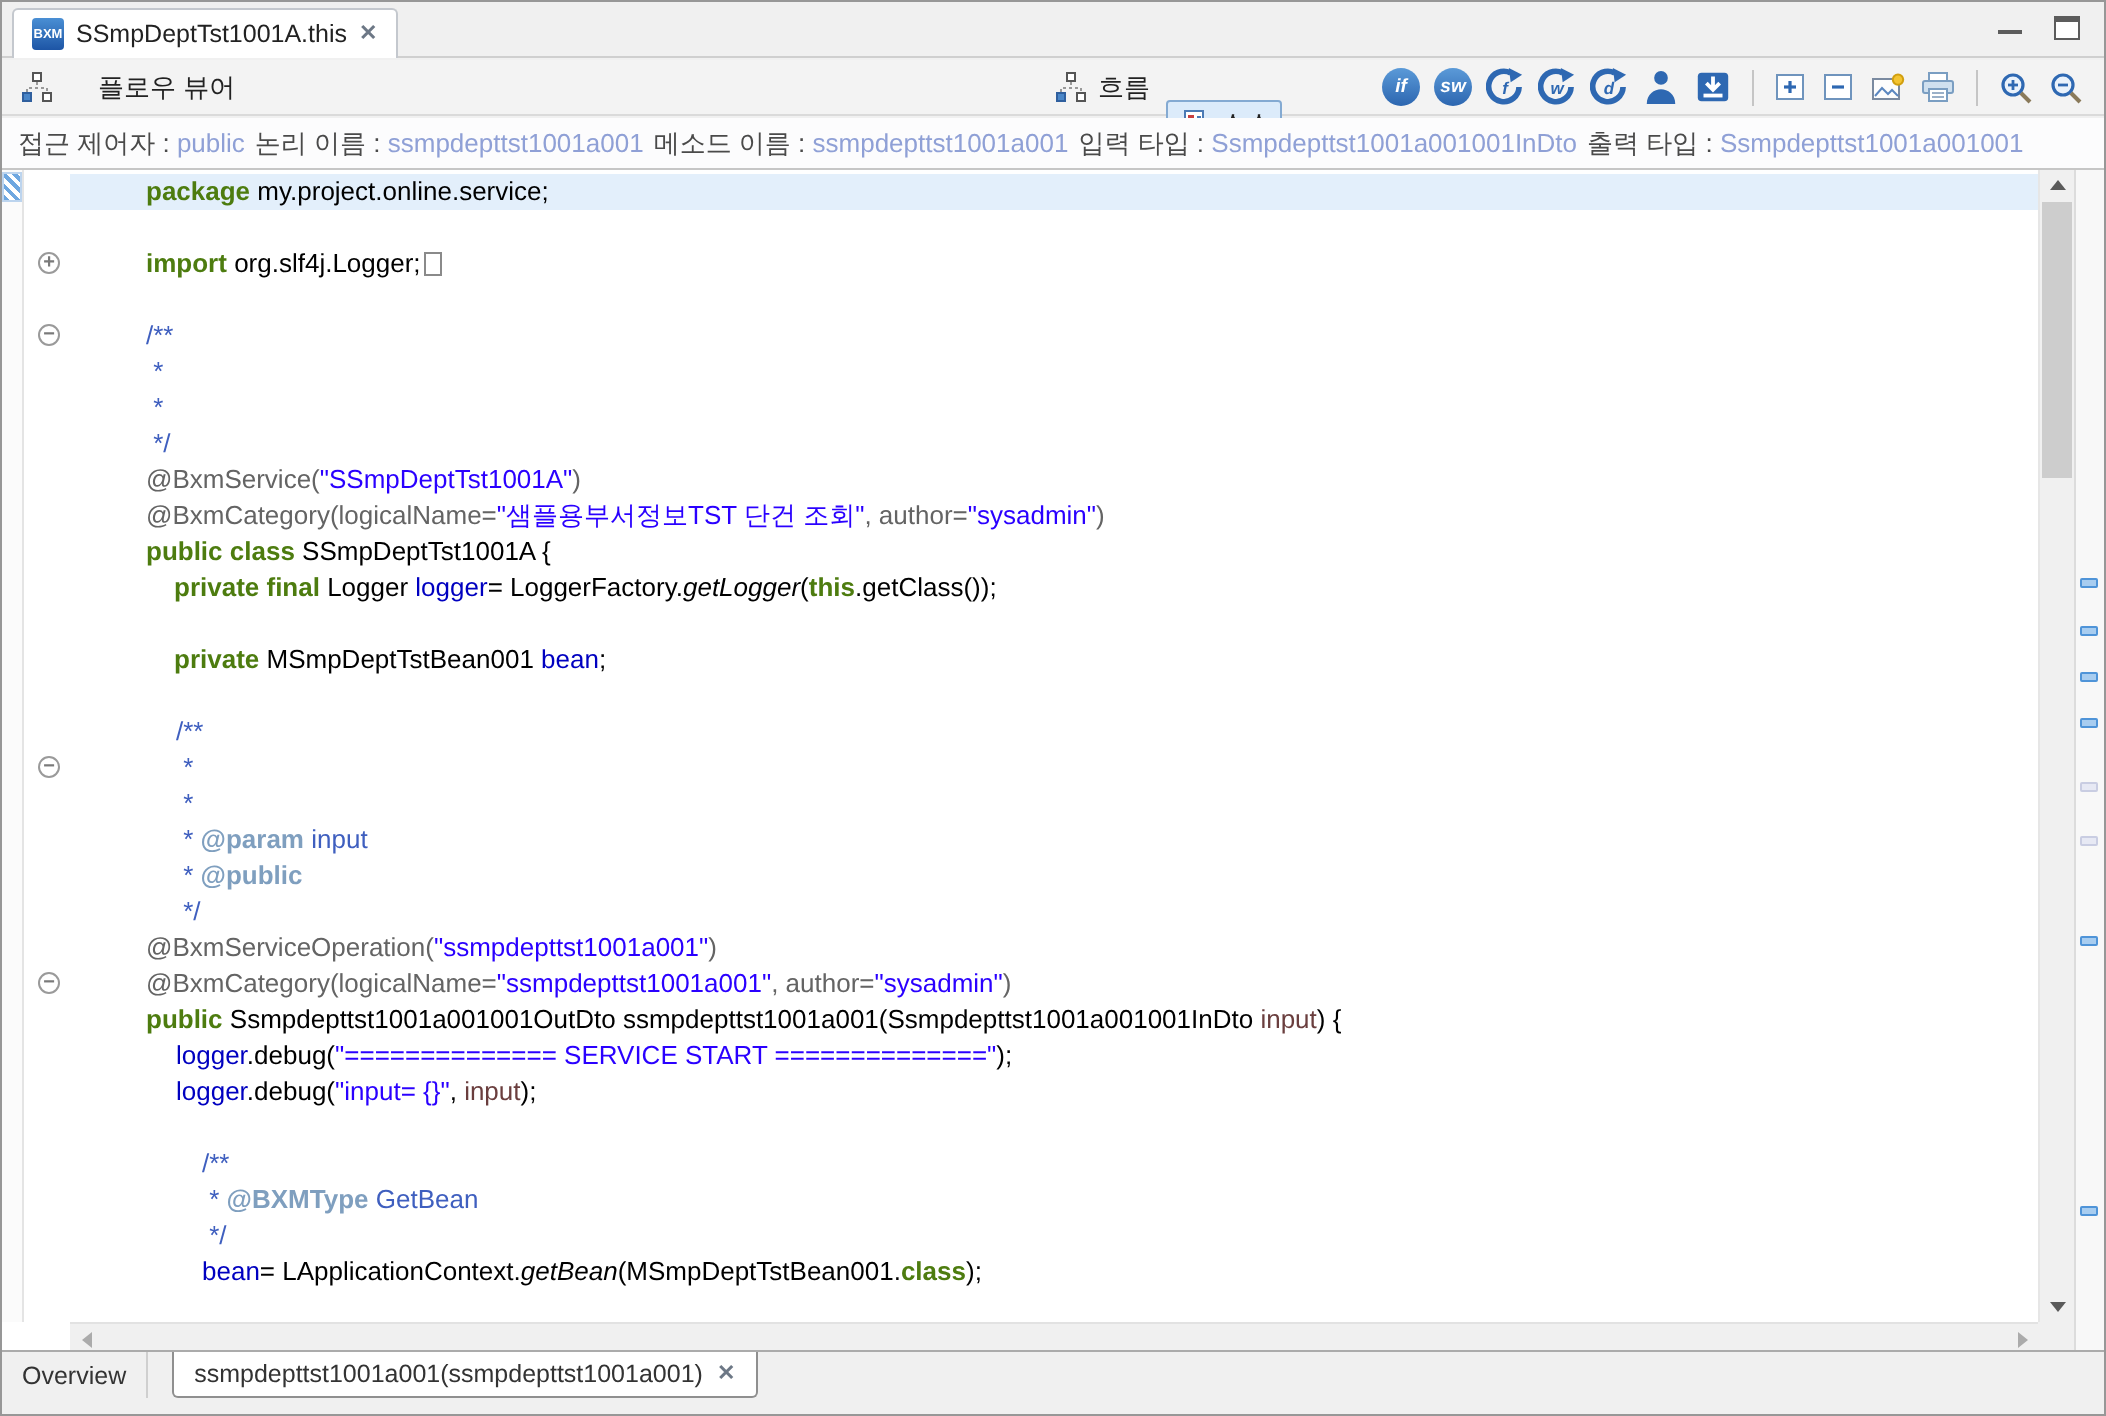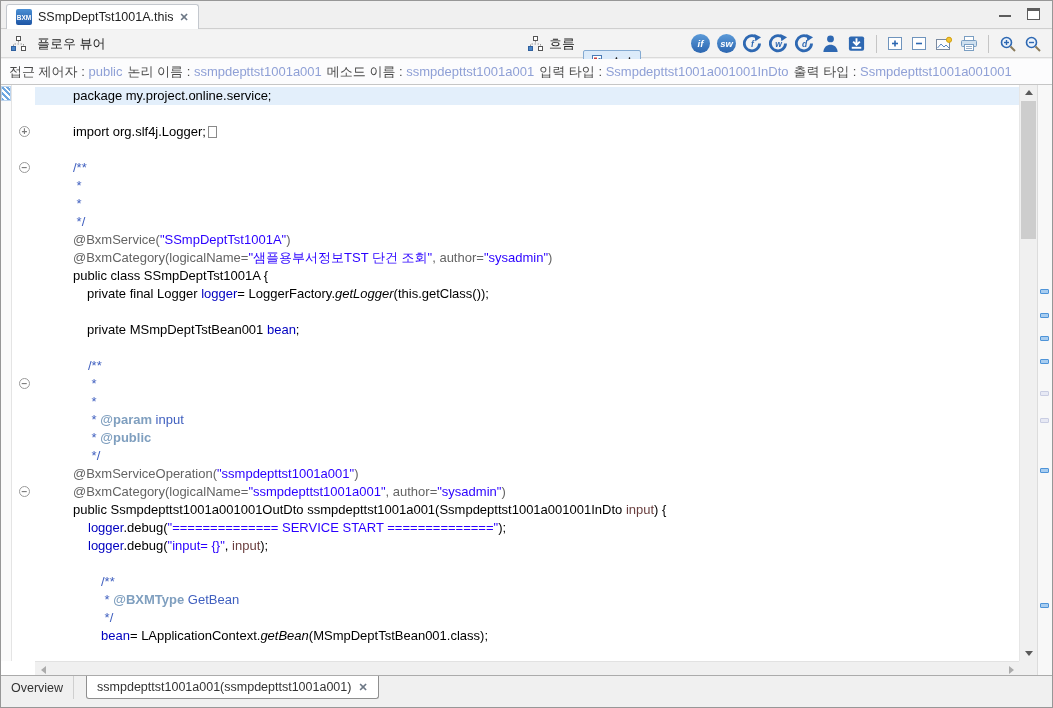--- a/index.html
+++ b/index.html
@@ -16,21 +16,21 @@
     color:#fff;font-size:6.5px;font-weight:bold;display:flex;align-items:center;justify-content:center;letter-spacing:0;}
   .x-icon{color:#6d7886;font-size:11px;font-weight:bold;cursor:default;line-height:1;}
   .x-icon::before{content:"✕";}
   .win-ctrls{position:absolute;right:12px;top:7px;display:flex;gap:16px;align-items:center;}
   .win-min{width:12px;height:5px;border-top:2px solid #5c5c5c;margin-top:6px;}
   .win-max{width:13px;height:12px;border:1px solid #5c5c5c;border-top-width:3px;background:#fff;}
 
   
   .toolbar{position:absolute;left:0;top:29px;right:0;height:28px;background:#f3f3f3;border-bottom:1px solid #dadada;
     display:flex;align-items:center;padding:0 8px;}
-  .tb-title{display:flex;gap:9px;font-size:13px;color:#222;}
+  .tb-title{display:flex;gap:21px;font-size:13px;color:#222;}
   .tb-right{margin-left:auto;display:flex;align-items:center;gap:3px;}
   .tb-btn{display:flex;align-items:center;gap:4px;font-size:13px;color:#222;padding:2px 4px;border:1px solid transparent;}
   .tb-btn.selected{background:#dcebfa;border:1px solid #84aad2;border-radius:2px;margin-top:37px;}
   .tb-spacer{width:42px;}
   .tb-sep{width:1px;height:18px;background:#c5c5c5;margin:0 5px;}
   .circle-icon{width:19px;height:19px;border-radius:50%;background:linear-gradient(#5b9ad8,#2c66b0);
     color:#fff;font-style:italic;font-weight:bold;font-size:9.5px;display:flex;align-items:center;justify-content:center;margin:0 2px;}
   .loop-icon{position:relative;width:19px;height:19px;margin:0 2px;}
   .loop-icon svg{position:absolute;left:0;top:0;}
   .loop-letter{position:absolute;left:0;top:0;width:19px;height:19px;display:flex;align-items:center;justify-content:center;
@@ -48,21 +48,21 @@
   .editor{position:absolute;left:0;top:84px;right:0;height:592px;background:#fff;}
   .ruler-left{position:absolute;left:0;top:0;width:11px;height:576px;background:#fbfbfb;border-right:1px solid #e4e4e4;}
   .range-indicator{position:absolute;left:0;top:1px;width:10px;height:15px;
     background:repeating-linear-gradient(45deg,#6ea7e0 0 2px,#ffffff 2px 4px);border:1px solid #bcd4ee;}
   .fold-col{position:absolute;left:12px;top:0;width:22px;height:576px;background:#fff;}
   .fold-marker{position:absolute;left:6px;width:11px;height:11px;border:1px solid #9a9a9a;border-radius:50%;
     background:#fff;color:#7a7a7a;font-size:10px;line-height:9px;text-align:center;font-weight:bold;cursor:default;}
   .code-view{position:absolute;left:34px;top:0;right:33px;height:576px;overflow:hidden;}
   .code-line{height:18px;line-height:18px;white-space:pre;font-size:13px;color:#000;}
   .code-line.hl{background:#e3effb;}
-  .t-kw{color:#000000;font-weight:normal;}
+  .t-kw{color:#4d7c0f;font-weight:bold;}
   .t-cm{color:#3F5FBF;}
   .t-dt{color:#7F9FBF;font-weight:bold;}
   .t-st{color:#2A00FF;}
   .t-an{color:#646464;}
   .t-fd{color:#0000C0;}
   .t-sm{font-style:italic;color:#000;}
   .t-pr{color:#6A3E3E;}
   .t-pl{color:#000;}
   .t-sp{color:#3F5FBF;text-decoration:underline wavy #e01b1b;text-underline-offset:3px;text-decoration-thickness:1px;}
   .foldbox{display:inline-block;width:9px;height:12px;border:1px solid #8a8a8a;vertical-align:-2px;margin-left:2px;}

